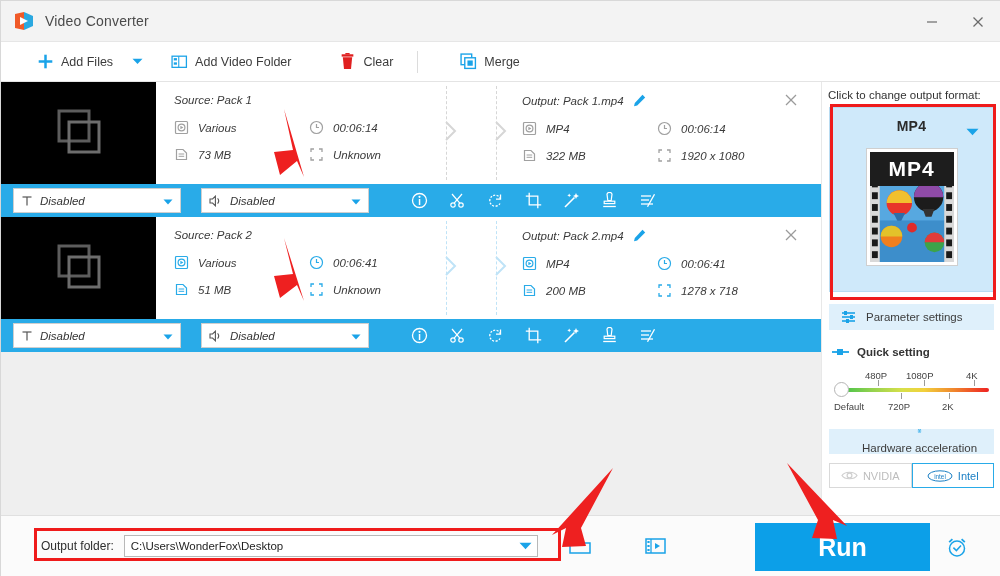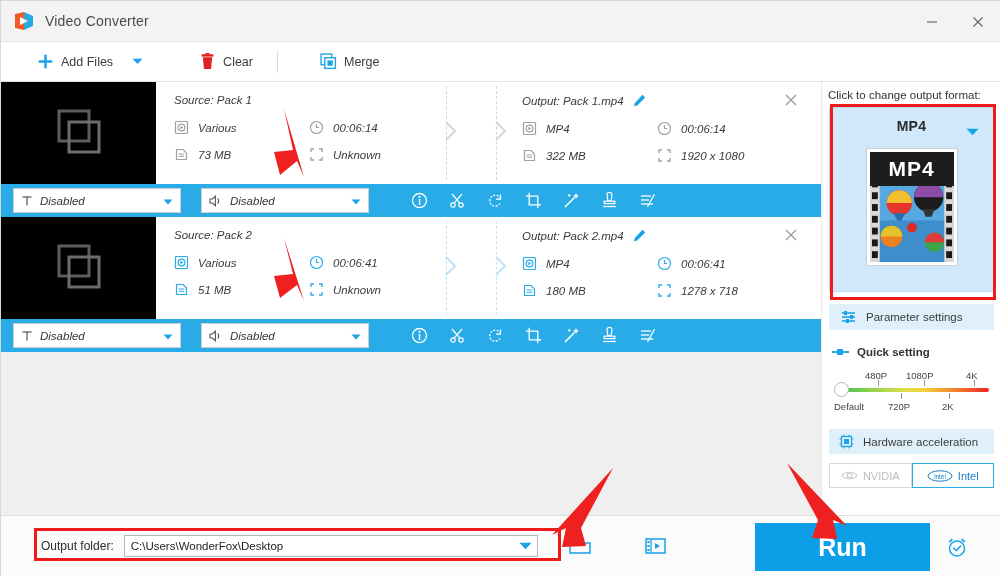--- a/index.html
+++ b/index.html
@@ -190,22 +190,22 @@
   }
   .tick { position: absolute; width: 1px; background: #9a9a9a; }
   .tick.up { top: 10px; height: 6px; }
   .tick.dn { top: 23px; height: 6px; }
   .tlab { position: absolute; font-size: 9.5px; color: #444; white-space: nowrap; }
   .tlab.up { top: 0; }
   .tlab.dn { top: 31px; }
 
   .hw-btn {
     margin: 13px 7px 0 7px; height: 25px; background: #dff0fb;
-    display: flex; align-items: center; gap: 9px; padding-left: 10px;
-    font-size: 11.5px; color: #3c3c3c;
+    display: flex; align-items: center; gap: 9px; padding-left: 16px;
+    font-size: 11.5px; color: #3c3c3c; flex-direction: column;
   }
   .gpu-row { display: flex; margin: 9px 7px 0 7px; }
   .gpu-btn {
     flex: 1; height: 25px; border: 1px solid #d9d9d9; background: #fff;
     display: flex; align-items: center; justify-content: center; gap: 5px;
     font-size: 11px; color: #bdbdbd;
   }
   .gpu-btn.active { border-color: #29abe8; color: #1b7fc4; }
 
   
@@ -271,20 +271,29 @@
         <line x1="1.5" y1="7.5" x2="13.5" y2="7.5" stroke="#1aa3e8" stroke-width="2.2"></line>
       </svg>
       <span>Add Files</span>
     </div>
     <div class="tb-caret">
       <svg width="11" height="7" viewBox="0 0 11 7">
         <path d="M0.5 0.8 L5.5 6 L10.5 0.8 Z" fill="#1aa3e8"></path>
       </svg>
     </div>
     <div class="tb-spacer-b"></div>
+    <div class="tb-item">
+      <svg class="tool-ic" width="16" height="15" viewBox="0 0 16 15">
+        <rect x="1" y="2.5" width="13.5" height="10.5" fill="none" stroke="#1aa3e8" stroke-width="1.2"></rect>
+        <rect x="2.6" y="4.3" width="3" height="2.2" fill="#1aa3e8"></rect>
+        <rect x="2.6" y="8.3" width="3" height="2.2" fill="#1aa3e8"></rect>
+        <line x1="7.3" y1="2.5" x2="7.3" y2="13" stroke="#1aa3e8" stroke-width="1"></line>
+      </svg>
+      <span>Add Video Folder</span>
+    </div>
     <div class="tb-spacer-c"></div>
     <div class="tb-item">
       <svg class="tool-ic" width="14" height="16" viewBox="0 0 14 16">
         <rect x="1.5" y="1.2" width="11" height="2.2" fill="#e02020"></rect>
         <rect x="5" y="0" width="4" height="1.4" fill="#e02020"></rect>
         <path d="M2.6 4 L11.4 4 L10.3 15 L3.7 15 Z" fill="#e02020"></path>
       </svg>
       <span>Clear</span>
     </div>
     <div class="tb-sep"></div>
@@ -553,21 +562,21 @@
                   <path d="M7.5 4 L7.5 7.5 L10 7.5" fill="none" stroke="#29abe8" stroke-width="1.2"></path>
                 </svg>
                 <span>00:06:41</span>
               </div>
               <div class="meta">
                 <svg class="meta-ic" viewBox="0 0 15 15">
                   <path d="M2.5 2.5 L9 2.5 L12.5 6 L12.5 12.5 L2.5 12.5 Z" fill="none" stroke="#29abe8" stroke-width="1.2"></path>
                   <line x1="4.6" y1="7" x2="10.2" y2="7" stroke="#29abe8" stroke-width="1"></line>
                   <line x1="4.6" y1="9.3" x2="10.2" y2="9.3" stroke="#29abe8" stroke-width="1"></line>
                 </svg>
-                <span>180 MB</span>
+                <span>200 MB</span>
               </div>
               <div class="meta">
                 <svg class="meta-ic" viewBox="0 0 15 15">
                   <path d="M2 5 L2 2 L5 2 M10 2 L13 2 L13 5 M13 10 L13 13 L10 13 M5 13 L2 13 L2 10" fill="none" stroke="#29abe8" stroke-width="1.3"></path>
                 </svg>
                 <span>1278 x 718</span>
               </div>
             </div>
           </div>
           <div class="close-x">

